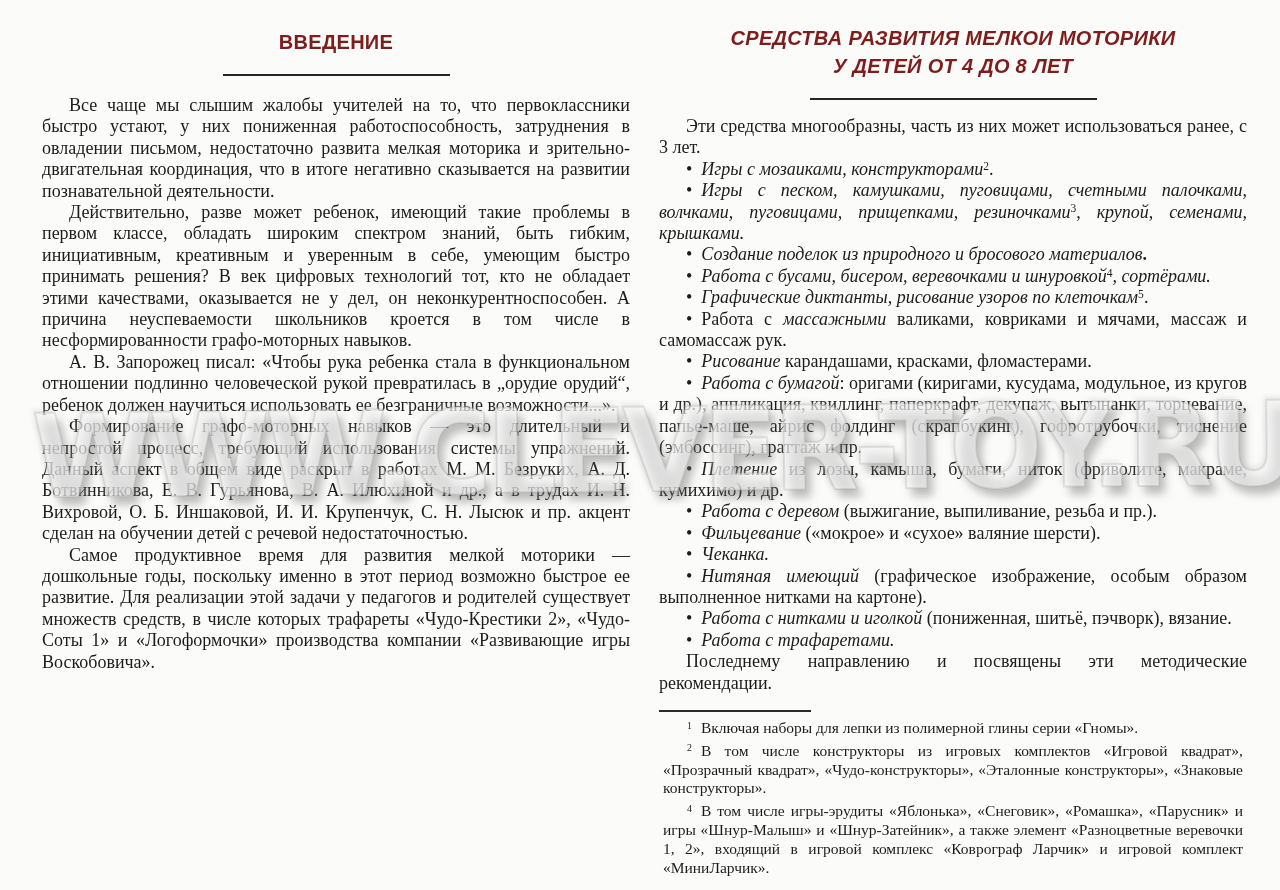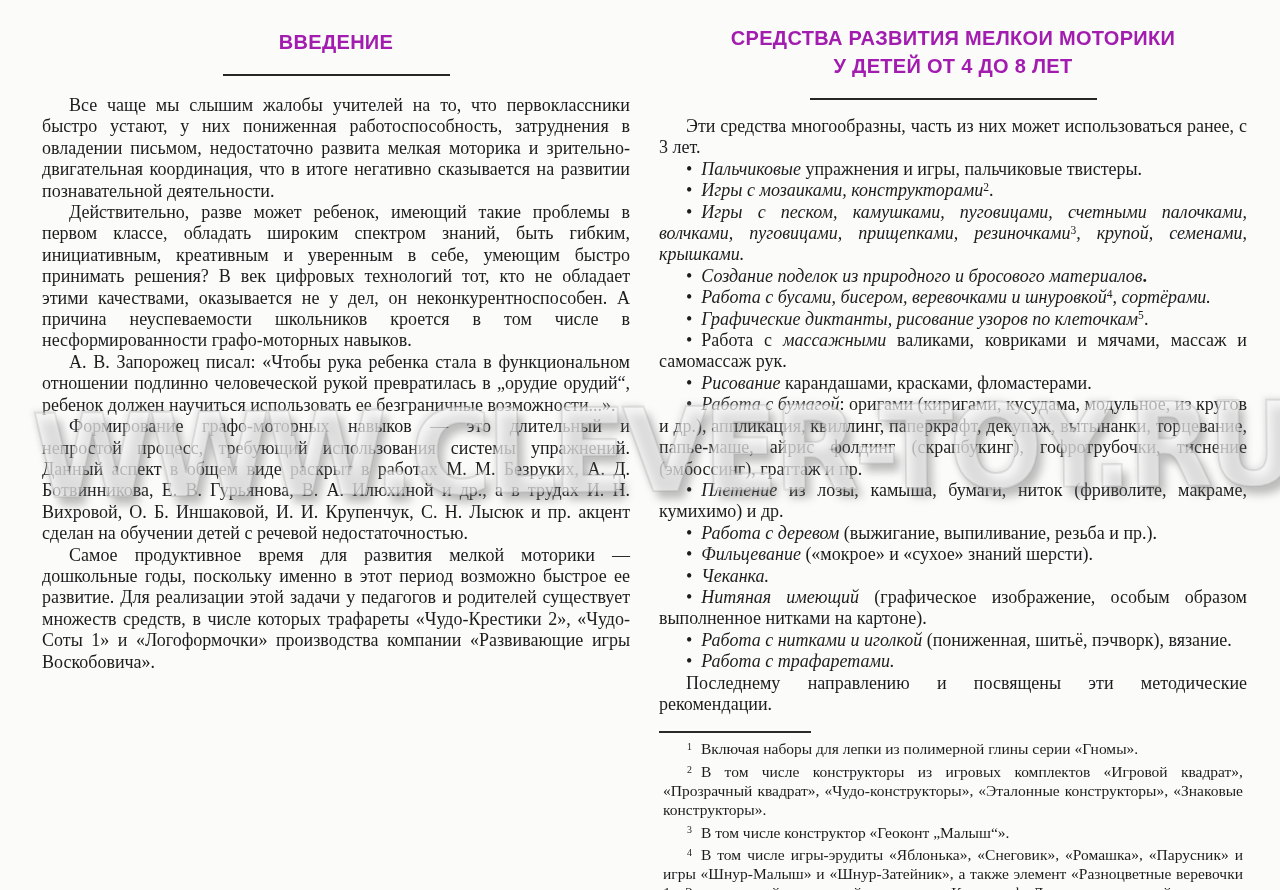--- a/index.html
+++ b/index.html
@@ -7,26 +7,26 @@
     width:1280px;height:890px;overflow:hidden;position:relative;
     background:#fbfbf9;color:#1c1c1c;
     font-family:"Liberation Serif", serif;
   }
   .spread{position:absolute;inset:0;}
   .page{position:absolute;top:0;}
   .page.left{left:42px;width:588px;}
   .page.right{left:659px;width:588px;}
   h1{
     font-family:"Liberation Sans", sans-serif;font-weight:bold;
-    font-size:20px;line-height:28px;text-align:center;margin:18px;color:#a21caf;
+    font-size:20px;line-height:28px;text-align:center;margin:18px;color:#7f1d1d;
     letter-spacing:0.3px;
   }
   .page.left h1{margin-top:28px;}
   .page.right h1{margin-top:24px;}
-  .title-line{display:block;}
+  .title-line{display:block;font-style:italic;}
   .rule{height:2px;background:#262626;margin:9px auto 0;}
   .page.left .rule{width:227px;}
   .page.right .rule{width:287px;}
   .content{
     margin-top:19px;font-size:18px;line-height:21.4px;
     text-align:justify;hyphens:auto;-webkit-hyphens:auto;
   }
   .page.right .content{margin-top:16px;}
   p.para{margin:0;text-indent:27px;}
   .it{font-style:italic;}
@@ -67,41 +67,39 @@
   </div>
 
   <div class="page right">
     <h1>
       <span class="title-line">СРЕДСТВА РАЗВИТИЯ МЕЛКОИ МОТОРИКИ</span>
       <span class="title-line">У ДЕТЕЙ ОТ 4 ДО 8 ЛЕТ</span>
     </h1>
     <div class="rule"></div>
     <div class="content">
         <p class="para"><span>Эти средства многообразны, часть из них может использоваться ранее, с 3 лет.</span></p>
-        <p class="para bullet"><span class="blt">•</span><span class="it">Пальчиковые</span><span> упражнения и игры, пальчиковые твистеры.</span></p>
         <p class="para bullet"><span class="blt">•</span><span class="it">Игры с мозаиками, конструкторами</span><sup>2</sup><span>.</span></p>
         <p class="para bullet"><span class="blt">•</span><span class="it">Игры с песком, камушками, пуговицами, счетными палочками, волчками, пуговицами, прищепками, резиночками</span><sup>3</sup><span class="it">, крупой, семенами, крышками.</span></p>
         <p class="para bullet"><span class="blt">•</span><span class="it">Создание поделок из природного и бросового материалов</span><span class="bd">.</span></p>
         <p class="para bullet"><span class="blt">•</span><span class="it">Работа с бусами, бисером, веревочками и шнуровкой</span><sup>4</sup><span class="it">, сортёрами.</span></p>
         <p class="para bullet"><span class="blt">•</span><span class="it">Графические диктанты, рисование узоров по клеточкам</span><sup>5</sup><span>.</span></p>
         <p class="para bullet"><span class="blt">•</span><span>Работа с </span><span class="it">массажными</span><span> валиками, ковриками и мячами, массаж и самомассаж рук.</span></p>
         <p class="para bullet"><span class="blt">•</span><span class="it">Рисование</span><span> карандашами, красками, фломастерами.</span></p>
         <p class="para bullet"><span class="blt">•</span><span class="it">Работа с бумагой</span><span>: оригами (киригами, кусудама, модульное, из кругов и др.), аппликация, квиллинг, паперкрафт, декупаж, вытынанки, торцевание, папье-маше, айрис фолдинг (скрапбукинг), гофротрубочки, тиснение (эмбоссинг), граттаж и пр.</span></p>
         <p class="para bullet"><span class="blt">•</span><span class="it">Плетение</span><span> из лозы, камыша, бумаги, ниток (фриволите, макраме, кумихимо) и др.</span></p>
         <p class="para bullet"><span class="blt">•</span><span class="it">Работа с деревом</span><span> (выжигание, выпиливание, резьба и пр.).</span></p>
-        <p class="para bullet"><span class="blt">•</span><span class="it">Фильцевание</span><span> («мокрое» и «сухое» знаний шерсти).</span></p>
+        <p class="para bullet"><span class="blt">•</span><span class="it">Фильцевание</span><span> («мокрое» и «сухое» валяние шерсти).</span></p>
         <p class="para bullet"><span class="blt">•</span><span class="it">Чеканка.</span></p>
         <p class="para bullet"><span class="blt">•</span><span class="it">Нитяная имеющий</span><span> (графическое изображение, особым образом выполненное нитками на картоне).</span></p>
         <p class="para bullet"><span class="blt">•</span><span class="it">Работа с нитками и иголкой</span><span> (пониженная, шитьё, пэчворк), вязание.</span></p>
         <p class="para bullet"><span class="blt">•</span><span class="it">Работа с трафаретами.</span></p>
         <p class="para"><span>Последнему направлению и посвящены эти методические рекомендации.</span></p>
       </div>
     <div class="fnrule"></div>
     <div class="footnotes">
         <p class="fn"><sup class="fnnum">1</sup><span>Включая наборы для лепки из полимерной глины серии «Гномы».</span></p>
         <p class="fn"><sup class="fnnum">2</sup><span>В том числе конструкторы из игровых комплектов «Игровой квадрат», «Прозрачный квадрат», «Чудо-конструкторы», «Эталонные конструкторы», «Знаковые конструкторы».</span></p>
-        <p class="fn"><sup class="fnnum">3</sup><span>В том числе конструктор «Геоконт „Малыш“».</span></p>
         <p class="fn"><sup class="fnnum">4</sup><span>В том числе игры-эрудиты «Яблонька», «Снеговик», «Ромашка», «Парусник» и игры «Шнур-Малыш» и «Шнур-Затейник», а также элемент «Разноцветные веревочки 1, 2», входящий в игровой комплекс «Коврограф Ларчик» и игровой комплект «МиниЛарчик».</span></p>
       </div>
   </div>
 
   <div class="watermark">WWW.CLEVER-TOY.RU</div>
 </div>
 
 </body></html>

